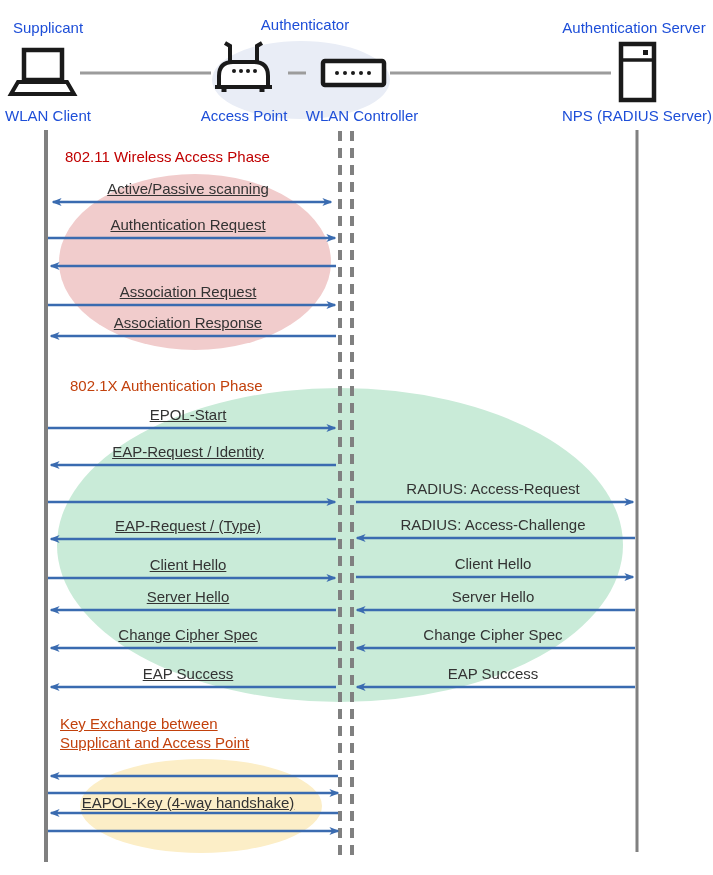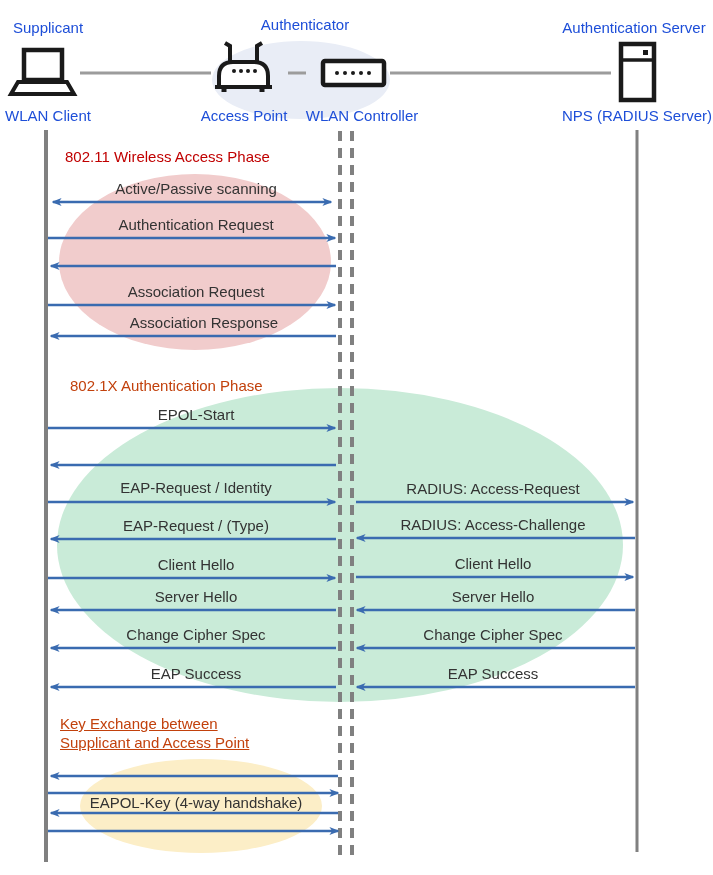--- a/index.html
+++ b/index.html
@@ -7,21 +7,21 @@
     position:relative;width:713px;height:875px;background:#ffffff;overflow:hidden;
     font-family:"Liberation Sans",sans-serif;
   }
   #diagram-svg{position:absolute;left:0;top:0;}
   .txt{position:absolute;color:#1d4ed8;font-size:15px;line-height:17px;white-space:nowrap;}
   .center{text-align:center;white-space:nowrap;}
   .msg-label{
     position:absolute;font-size:15px;line-height:16px;color:#333333;
     text-align:center;width:288px;white-space:nowrap;
   }
-  .msg-left{left:52px;}
+  .msg-left{left:44px;text-decoration:underline;}
   .msg-right{left:349px;}
   .phase-title{position:absolute;font-size:15px;line-height:19px;width:260px;}
   #phase1-title{left:65px;top:147px;color:#c00000;}
   #phase2-title{left:70px;top:376px;color:#c2410c;}
   #phase3-title{left:60px;top:714px;color:#c2410c;text-decoration:underline;}
 </style>
 </head>
 <body>
 
 <div id="stage">
@@ -129,23 +129,23 @@
   <div id="phase1-title" class="phase-title">802.11 Wireless Access Phase</div>
   <div id="phase2-title" class="phase-title">802.1X Authentication Phase</div>
   <div id="phase3-title" class="phase-title">
     <div>Key Exchange between</div>
     <div>Supplicant and Access Point</div>
   </div>
 
   <div class="msg-label msg-left" style="top:181px;">Active/Passive scanning</div>
   <div class="msg-label msg-left" style="top:217px;">Authentication Request</div>
   <div class="msg-label msg-left" style="top:284px;">Association Request</div>
-  <div class="msg-label msg-left" style="top:315px;padding-left:8px;">Association Response</div>
+  <div class="msg-label msg-left" style="top:315px;">Association Response</div>
   <div class="msg-label msg-left" style="top:407px;">EPOL-Start</div>
-  <div class="msg-label msg-left" style="top:444px;margin-top:36px;">EAP-Request / Identity</div>
+  <div class="msg-label msg-left" style="top:444px;">EAP-Request / Identity</div>
   <div class="msg-label msg-left" style="top:518px;">EAP-Request / (Type)</div>
   <div class="msg-label msg-left" style="top:557px;">Client Hello</div>
   <div class="msg-label msg-left" style="top:589px;">Server Hello</div>
   <div class="msg-label msg-left" style="top:627px;">Change Cipher Spec</div>
   <div class="msg-label msg-left" style="top:666px;">EAP Success</div>
   <div class="msg-label msg-left" style="top:795px;">EAPOL-Key (4-way handshake)</div>
 
   <div class="msg-label msg-right" style="top:481px;">RADIUS: Access-Request</div>
   <div class="msg-label msg-right" style="top:517px;">RADIUS: Access-Challenge</div>
   <div class="msg-label msg-right" style="top:556px;">Client Hello</div>

